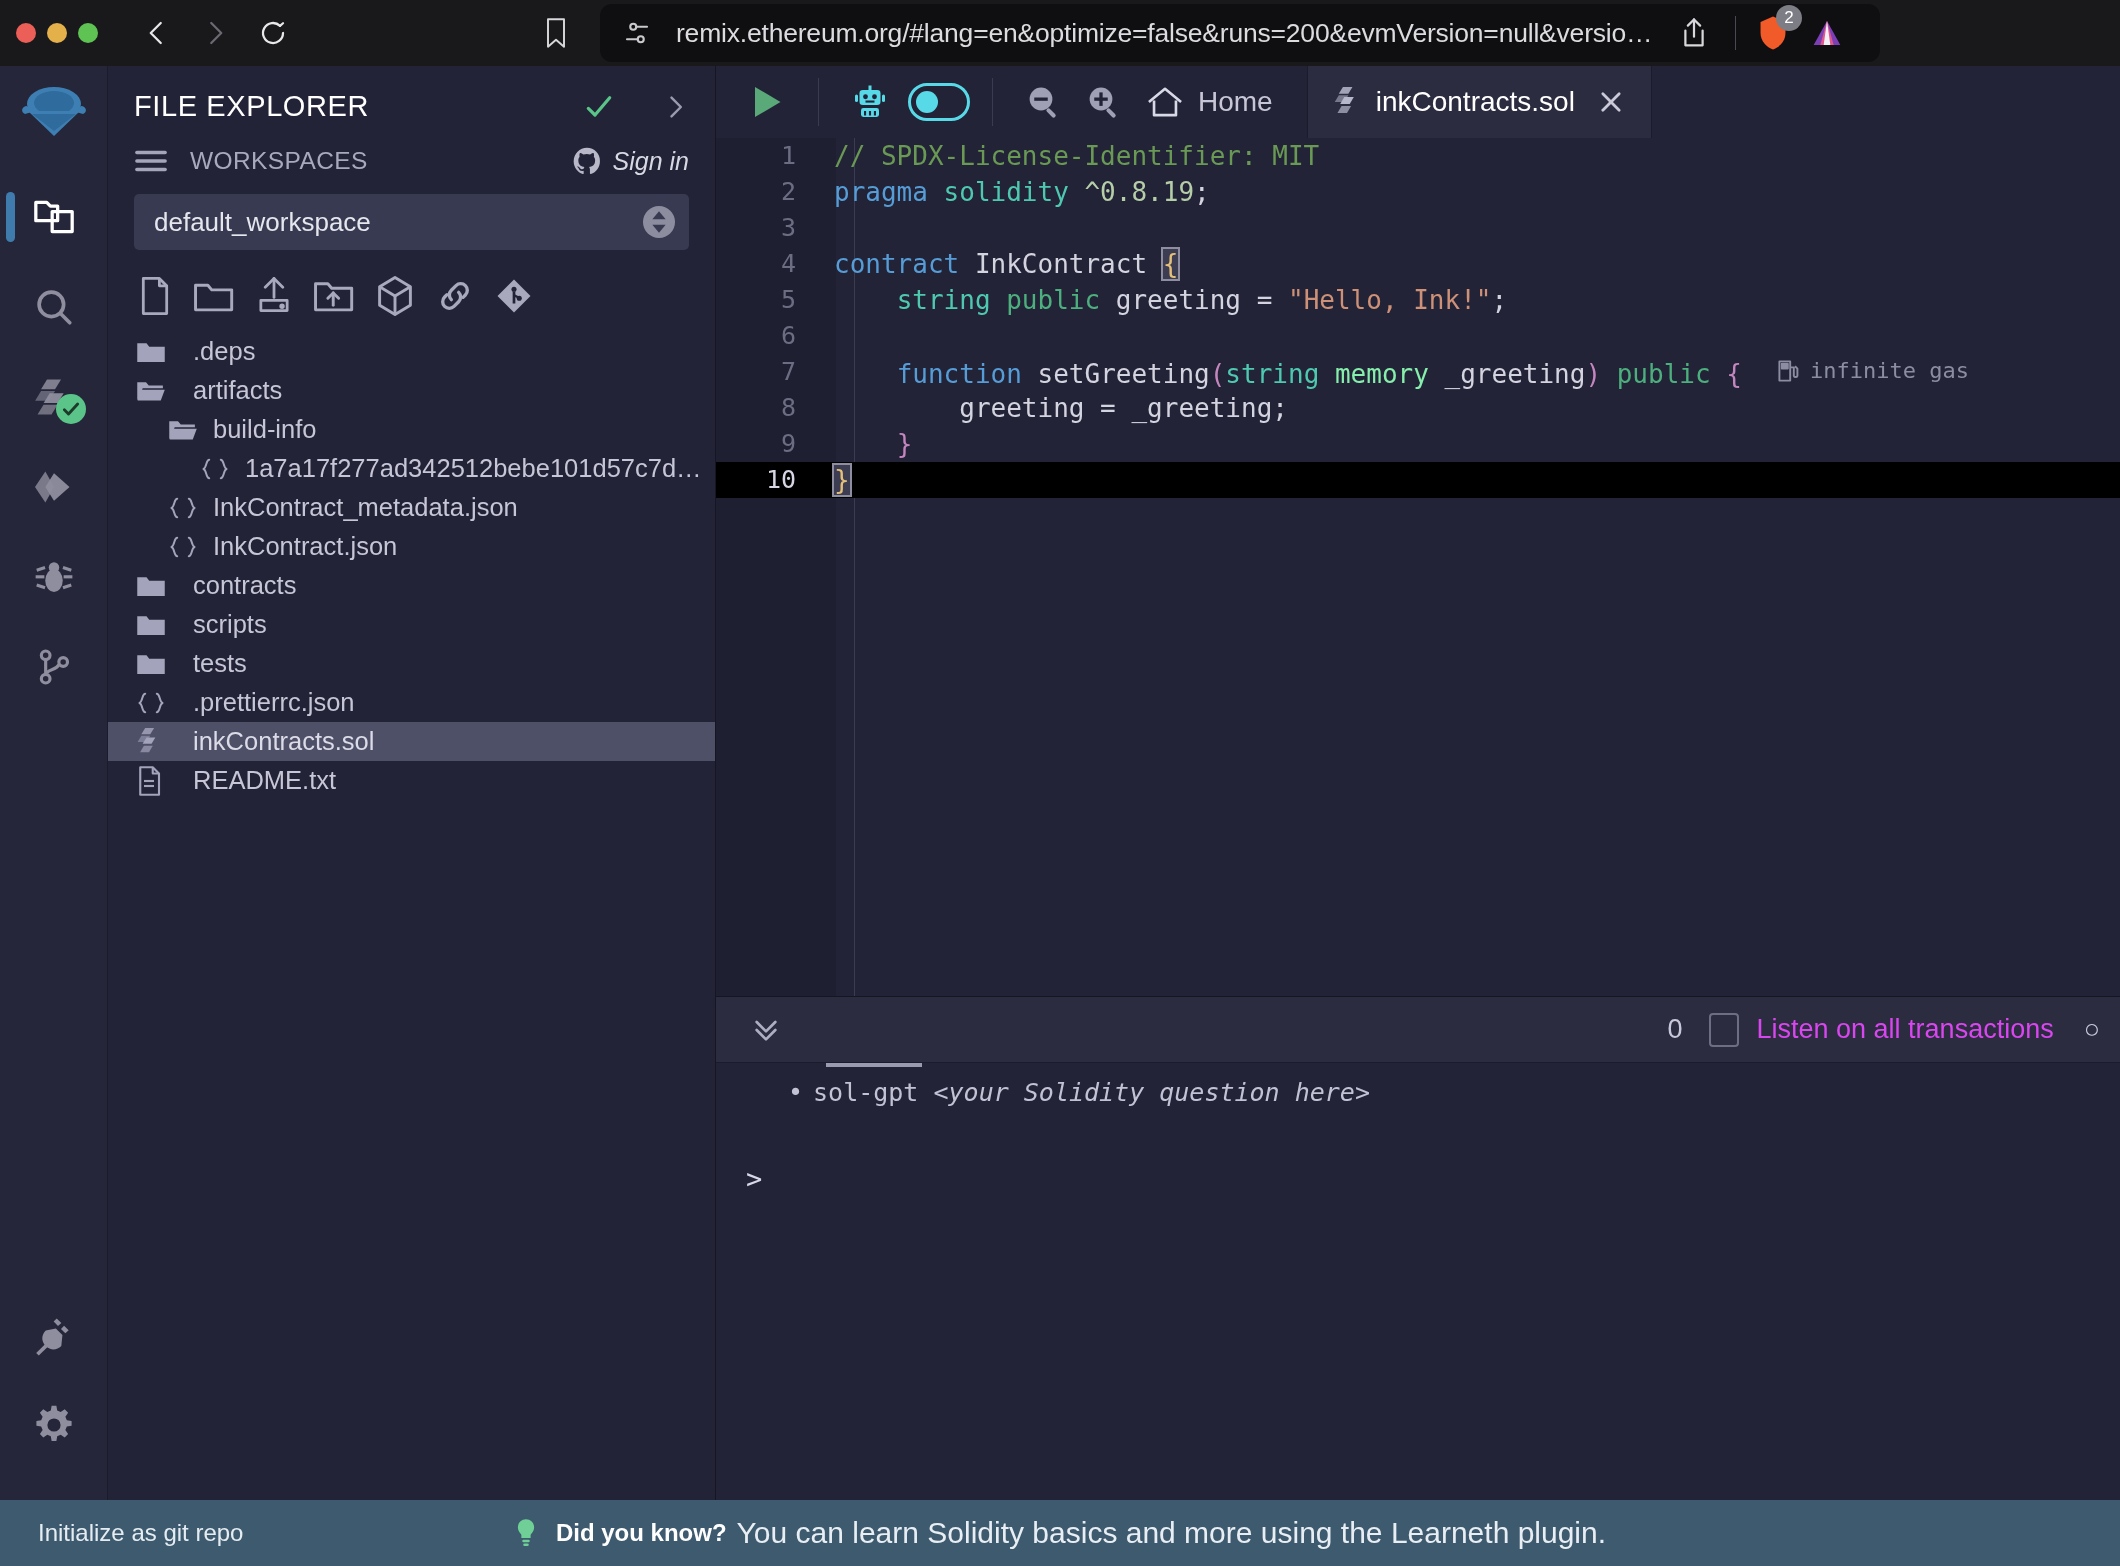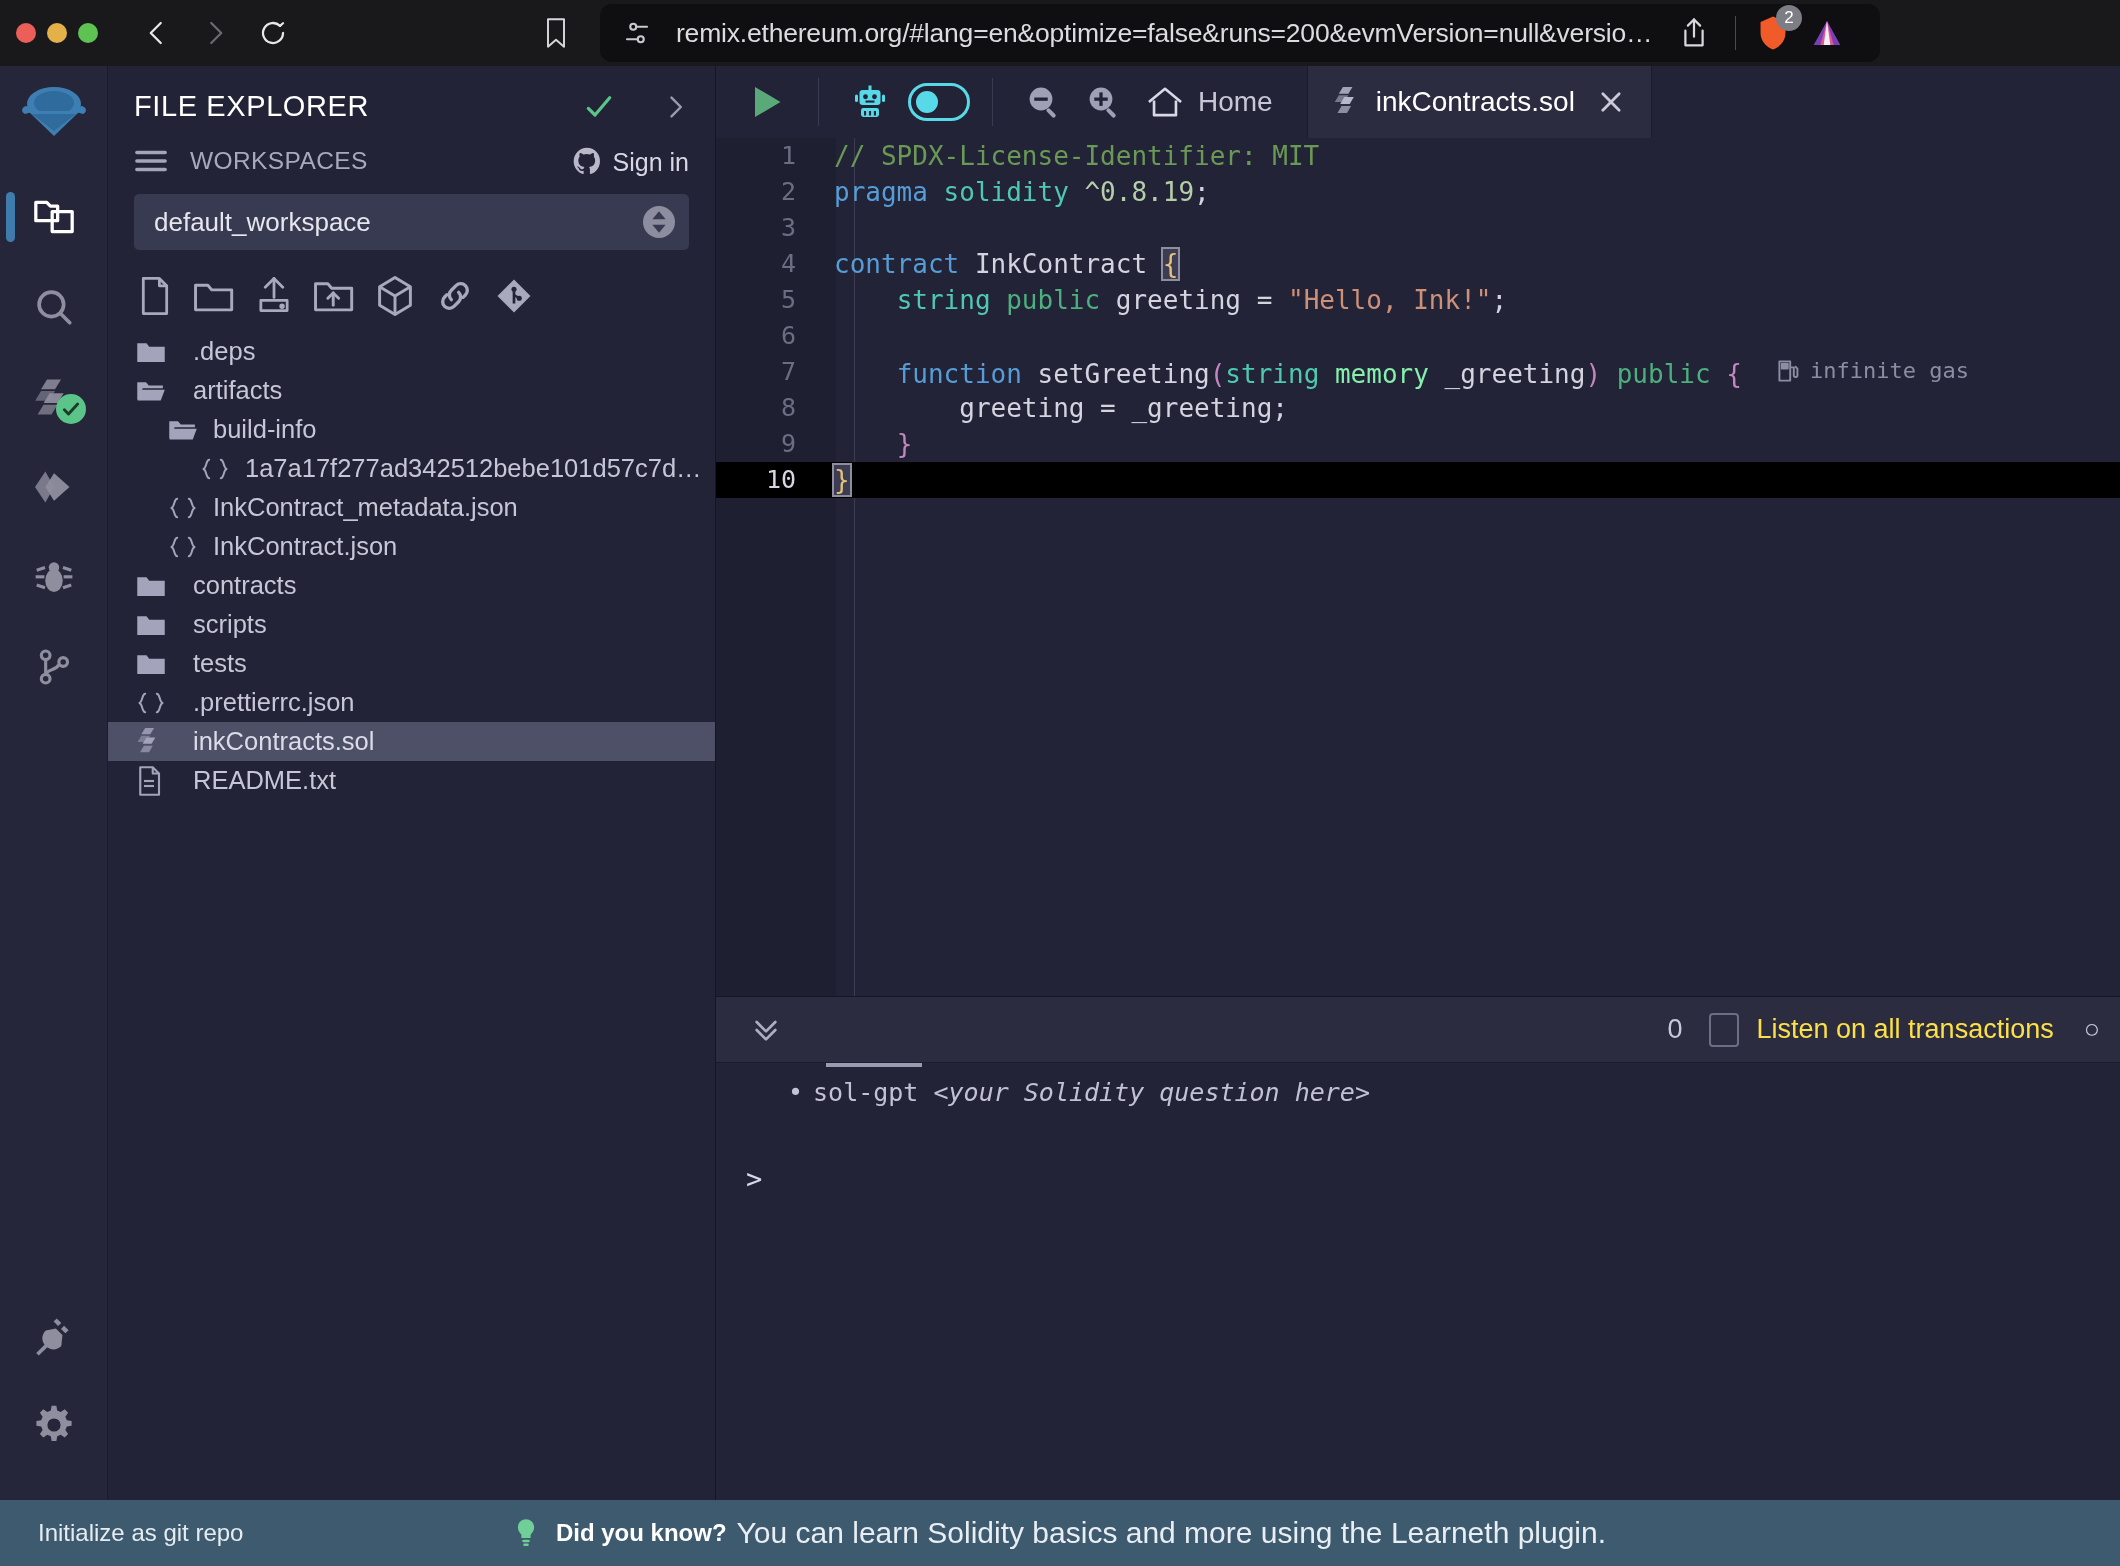--- a/index.html
+++ b/index.html
@@ -98,21 +98,21 @@
   .fe-title {
     color: #ffffff; font-size: 29px; letter-spacing: 0.6px; flex: 1 1 auto;
   }
   .fe-check { color: #5ac489; margin-right: 22px; display: flex; }
   .fe-chevron { color: #9b9bb0; display: flex; }
   .ws-row {
     display: flex; align-items: center; padding: 22px 26px 0 26px;
   }
   .ws-burger { color: #a5a5ba; margin-right: 22px; display: flex; }
   .ws-label { color: #a9a9bd; font-size: 24.5px; letter-spacing: 0.4px; flex: 1 1 auto; }
-  .ws-signin { display: flex; align-items: flex-end; color: #d8d8e4; font-size: 25px; }
+  .ws-signin { display: flex; align-items: center; color: #d8d8e4; font-size: 25px; font-style: italic; }
   .ws-signin .gh { margin-right: 10px; display: flex; color: #b8b8c8; }
   .ws-select {
     margin: 17px 26px 0 26px; height: 56px; border-radius: 5px;
     background: #383a52; display: flex; align-items: center;
     padding: 0 14px 0 20px;
   }
   .ws-select-text { color: #e6e6ee; font-size: 26px; flex: 1 1 auto; }
   .ws-stepper {
     width: 32px; height: 32px; border-radius: 50%; background: #8d8da0;
     display: flex; flex-direction: column; align-items: center; justify-content: center;
@@ -220,21 +220,21 @@
     position: absolute; left: 0; bottom: 0; right: 0; height: 200px;
     background: #222336; border-top: 1px solid #15161f;
   }
   .term-header {
     height: 66px; background: #2b2c40; display: flex; align-items: center;
     padding: 0 20px; border-bottom: 1px solid #1b1c2b;
   }
   .term-collapse { color: #aeaec2; display: flex; padding: 0 14px; }
   .term-spacer { flex: 1 1 auto; }
   .term-count { color: #c8c8da; font-size: 27px; margin-right: 26px; }
-  .term-listen { display: flex; align-items: center; color: #fde047; font-size: 27px; }
+  .term-listen { display: flex; align-items: center; color: #d946ef; font-size: 27px; }
   .term-chk {
     width: 30px; height: 34px; border: 2px solid #6d6d84; border-radius: 4px;
     margin-right: 18px;
   }
   .term-extra { color: #c8c8da; font-size: 27px; margin-left: 30px; }
   .term-body {
     position: relative; padding: 8px 0 0 0; height: 134px;
     font-family: "DejaVu Sans Mono", monospace;
   }
   .term-line { color: #c2c2d4; font-size: 25px; line-height: 44px; padding-left: 72px; white-space: pre; }

